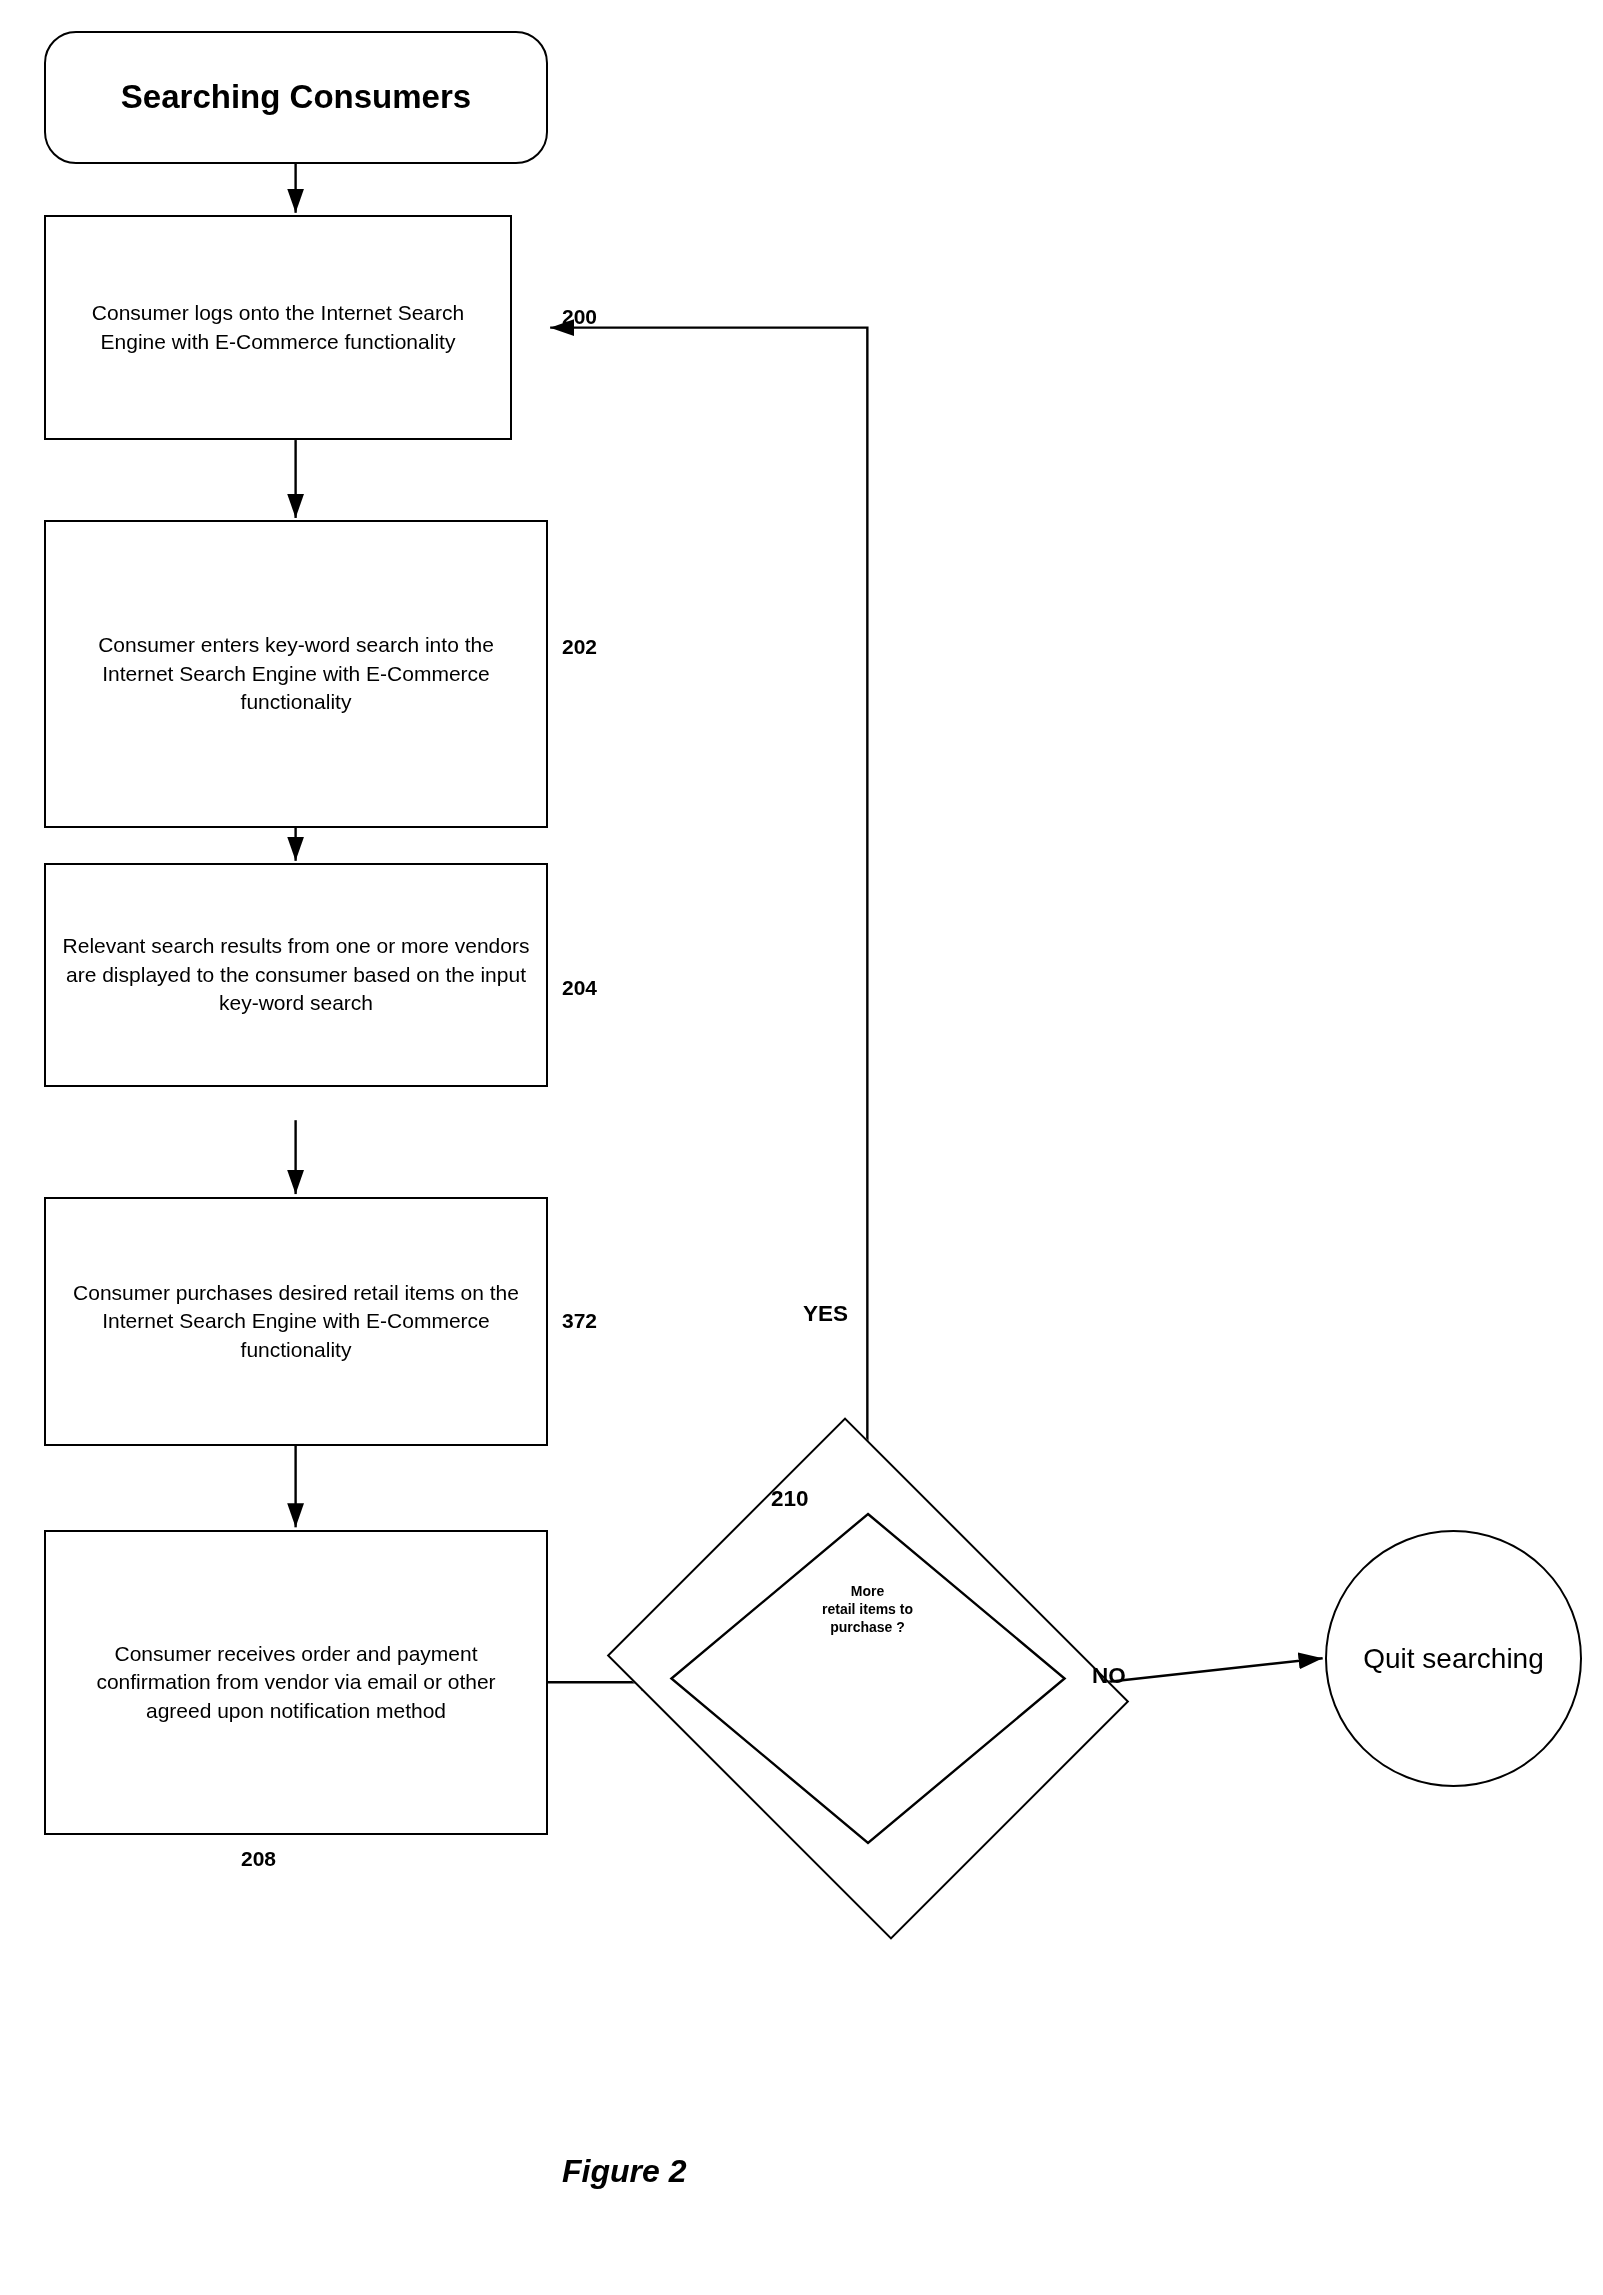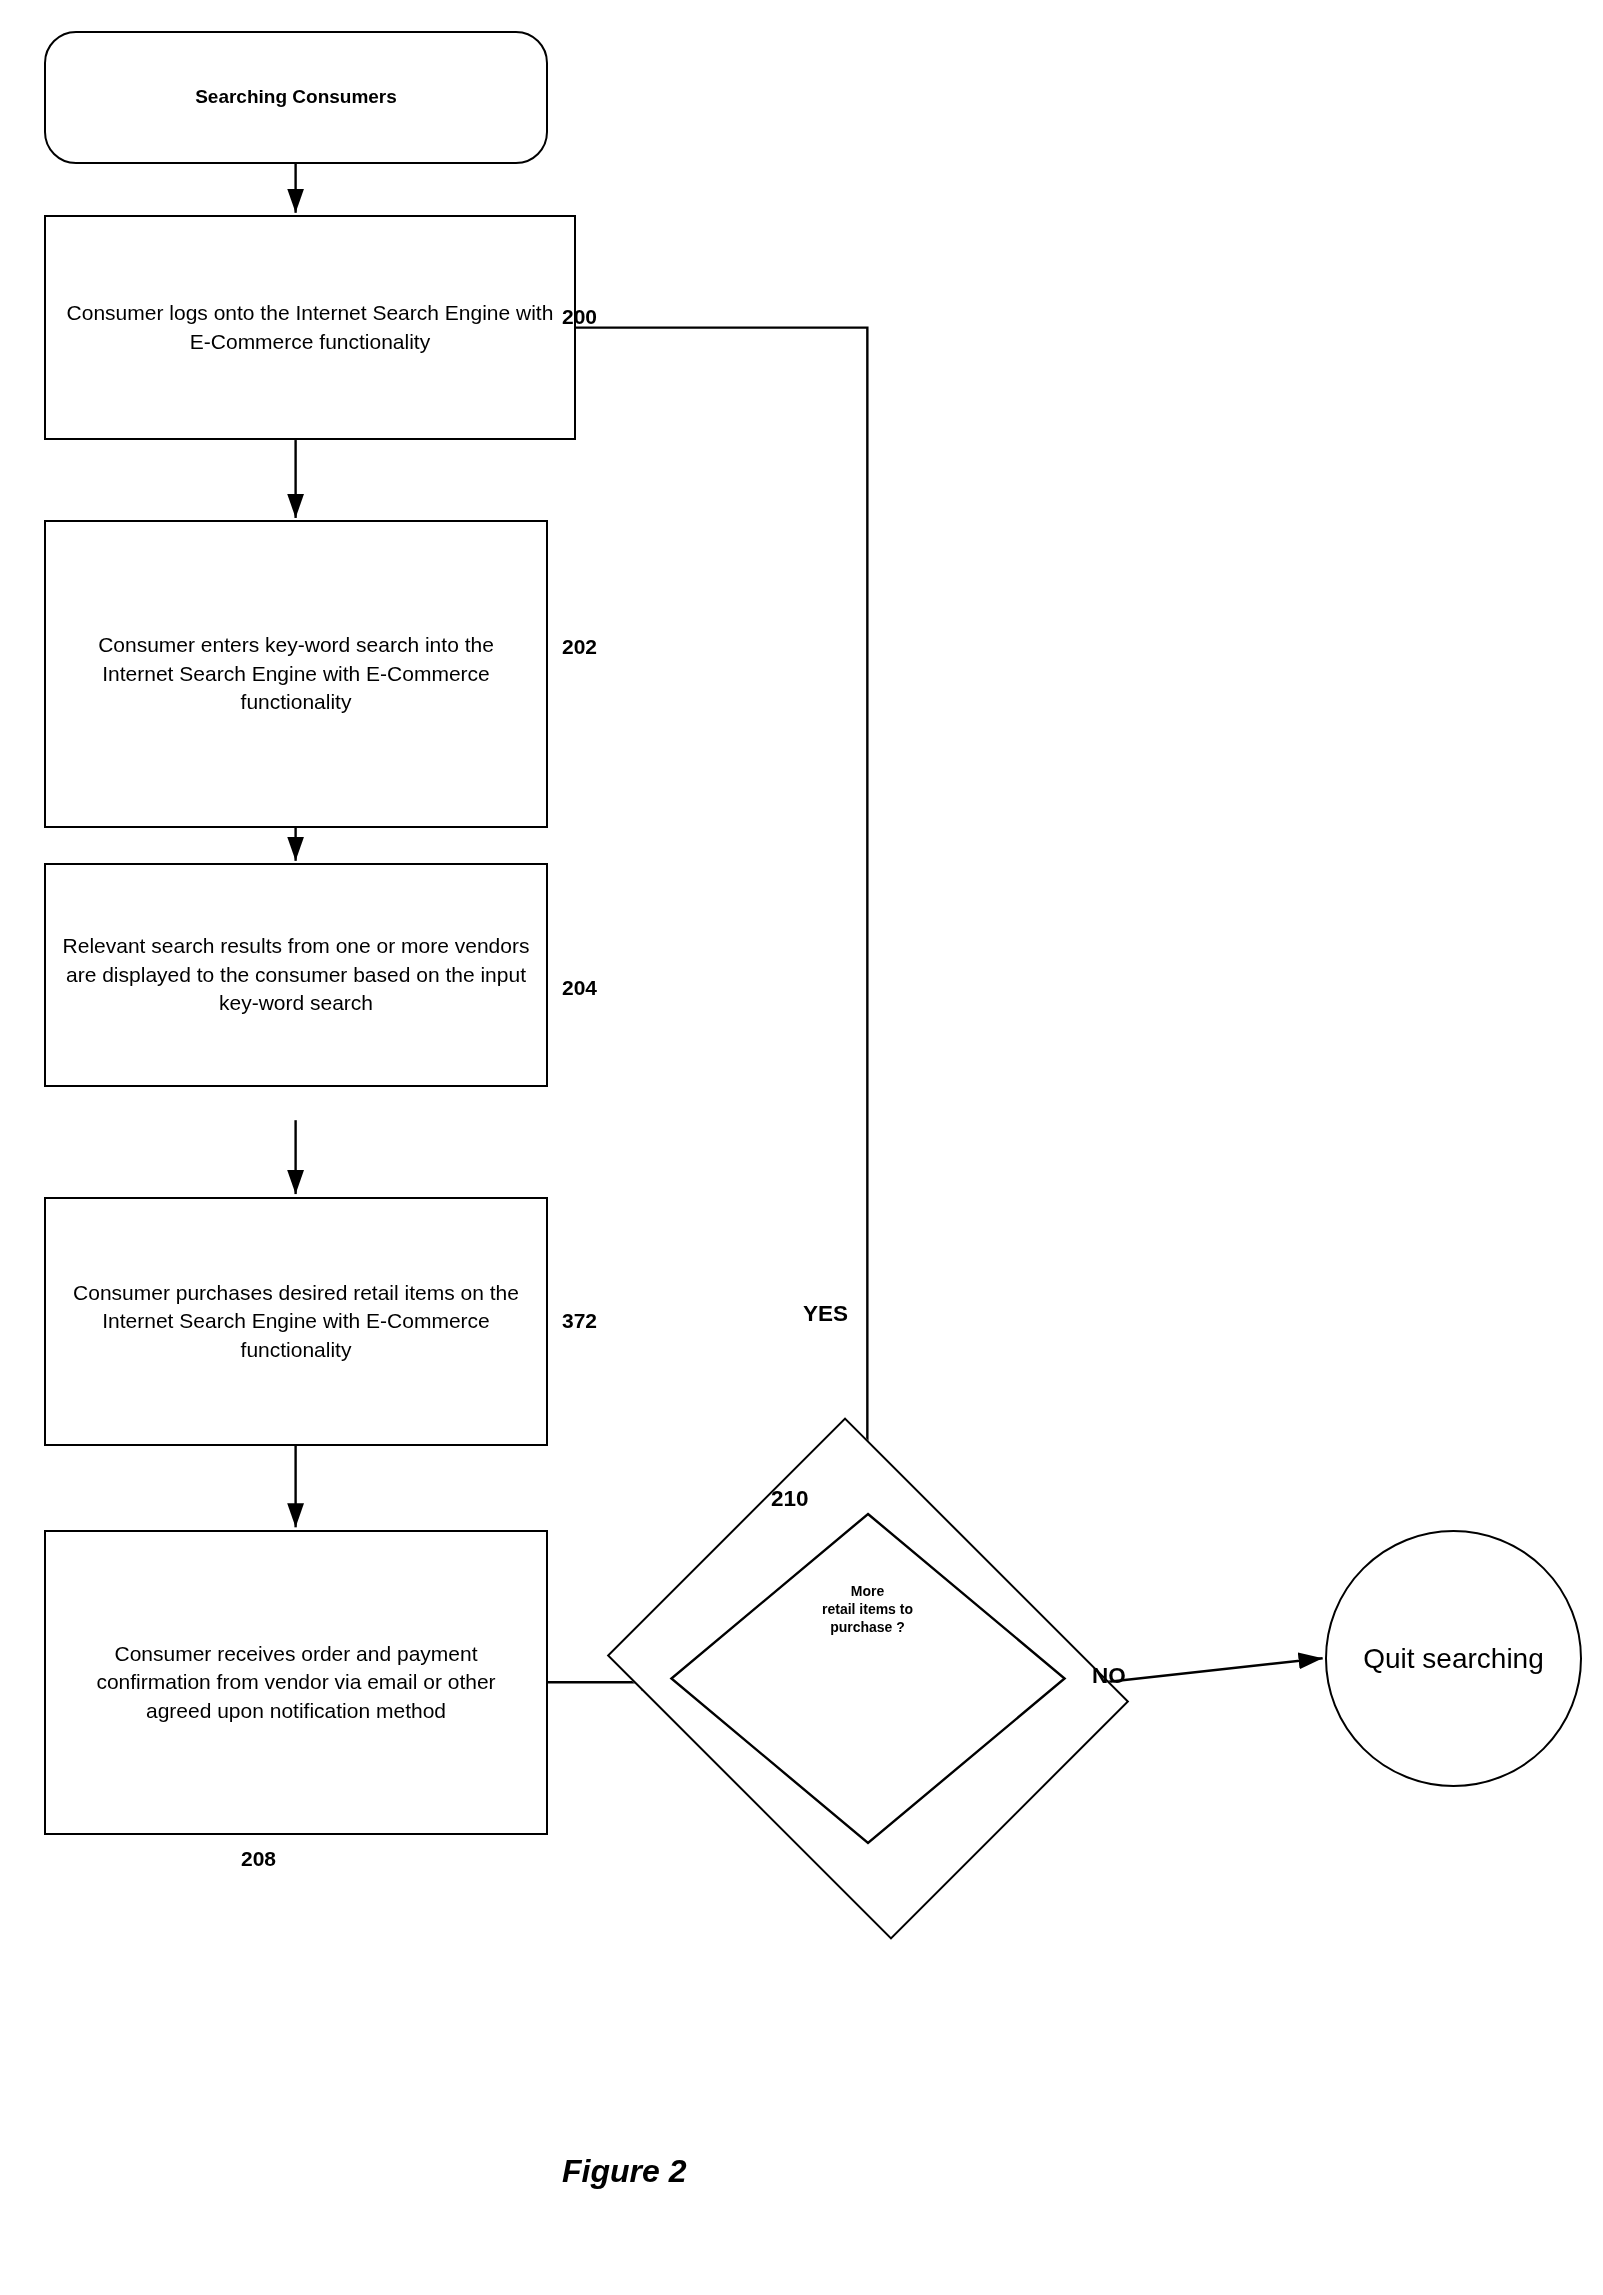--- a/index.html
+++ b/index.html
@@ -114,24 +114,24 @@
     <line x1="368" y1="1800" x2="368" y2="1902" stroke="#000" stroke-width="3" marker-end="url(#arrowhead)"></line>
 
     <line x1="682" y1="2095" x2="828" y2="2095" stroke="#000" stroke-width="3" marker-end="url(#arrowhead)"></line>
 
     <line x1="1330" y1="2100" x2="1647" y2="2065" stroke="#000" stroke-width="3" marker-end="url(#arrowhead)"></line>
 
     <polyline points="1080,1900 1080,408 685,408" stroke="#000" stroke-width="3" fill="none" marker-end="url(#arrowhead)"></polyline>
   </svg>
 
   <div class="shape rounded-rect" style="left:44px; top:30.5px; width:504px; height:133px;">
-    <span class="shape-text" style="font-size:19px; font-weight:bold;">Searching Consumers</span>
+    <span class="shape-text" style="font-size:33px; font-weight:bold;">Searching Consumers</span>
   </div>
 
-  <div class="shape rect" style="left:44px; top:215px; width:532px; height:225px;">
+  <div class="shape rect" style="left:44px; top:215px; width:468px; height:225px;">
     <span class="shape-text">Consumer logs onto the Internet Search Engine with E-Commerce functionality</span>
   </div>
   <span class="label-text" style="left:562px; top:305px;">200</span>
 
   <div class="shape rect" style="left:44px; top:520px; width:504px; height:308px;">
     <span class="shape-text">Consumer enters  key-word search into the Internet Search Engine with E-Commerce functionality</span>
   </div>
   <span class="label-text" style="left:562px; top:635px;">202</span>
 
   <div class="shape rect" style="left:44px; top:863px; width:504px; height:224px;">

